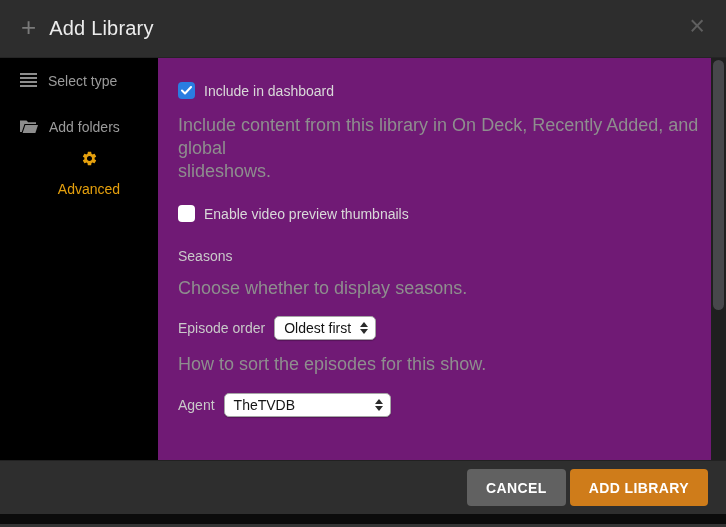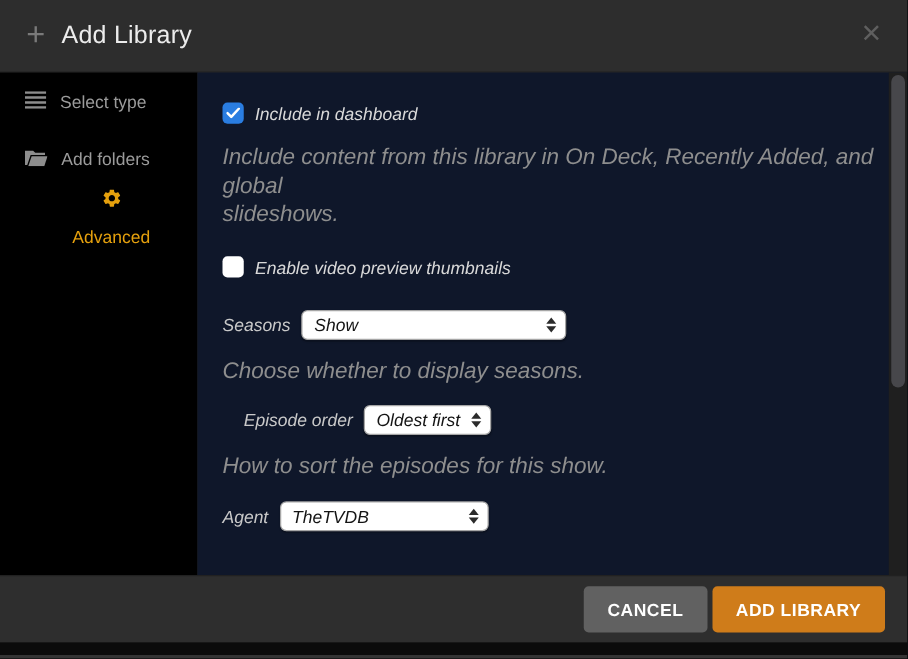--- a/index.html
+++ b/index.html
@@ -28,39 +28,39 @@
   .side-item {
     height:46px; display:flex; align-items:center; gap:11px;
     padding-left:20px; color:#9b9b9b; font-size:14px; cursor:pointer;
   }
   .side-item svg { flex:none; }
   .side-item .ic { stroke:#8d8d8d; fill:#8d8d8d; }
   .side-item.active { color:#e5a00d;flex-direction:column; }
   .side-item.active .ic { stroke:#e5a00d; fill:#e5a00d; }
 
   .content {
-    flex:1; background:#0f172a; padding:24px 20px 0 20px;
-    overflow:hidden; position:relative;font-style:italic;
+    flex:1; background:#701a75; padding:24px 20px 0 20px;
+    overflow:hidden; position:relative;
   }
 
   .check-row { display:flex; align-items:center; gap:9px; height:17px; }
   .checkbox {
     width:17px; height:17px; border-radius:4px; background:#ffffff;
     flex:none; cursor:pointer; display:flex; align-items:center; justify-content:center;
   }
   .checkbox.checked { background:#2a7de1; }
   .check-label { color:#d9d9d9; font-size:14px; cursor:pointer; }
 
   .desc {
     color:#8e8e8e; font-size:18px; line-height:23px;
     white-space:pre-line; max-width:560px; margin-top:15px;
   }
   .mt22 { margin-top:22px; }
   .mt26 { margin-top:26px; }
-  .mt16 { margin-top:16px;margin-left:17px; }
+  .mt16 { margin-top:16px; }
   .mt13 { margin-top:13px; }
   .mt17 { margin-top:17px; }
 
   .select-row { display:flex; align-items:center; gap:9px; }
   .form-label { color:#c9c9c9; font-size:14px; }
   .mac-select {
     height:24px; background:#ffffff; border:1px solid #a6a6a6; border-radius:5px;
     display:flex; align-items:center; justify-content:space-between;
     padding:0 7px 0 9px; color:#141414; font-size:14px; cursor:pointer;
     box-shadow:0 1px 1px rgba(0,0,0,0.25);
@@ -157,27 +157,20 @@
         <div class="desc">Include content from this library in On Deck, Recently Added, and global
 slideshows.</div>
 
         <div class="check-row mt22">
           <span class="checkbox"></span>
           <span class="check-label">Enable video preview thumbnails</span>
         </div>
 
         <div class="select-row mt26">
           <span class="form-label">Seasons</span>
-          <span class="mac-select w212">
-            <span>Show</span>
-            <span class="sel-arrows">
-                <i class="up"></i>
-                <i class="down"></i>
-              </span>
-          </span>
         </div>
         <div class="desc mt13">Choose whether to display seasons.</div>
 
         <div class="select-row mt16">
           <span class="form-label">Episode order</span>
           <span class="mac-select w102">
             <span>Oldest first</span>
             <span class="sel-arrows">
                 <i class="up"></i>
                 <i class="down"></i>

